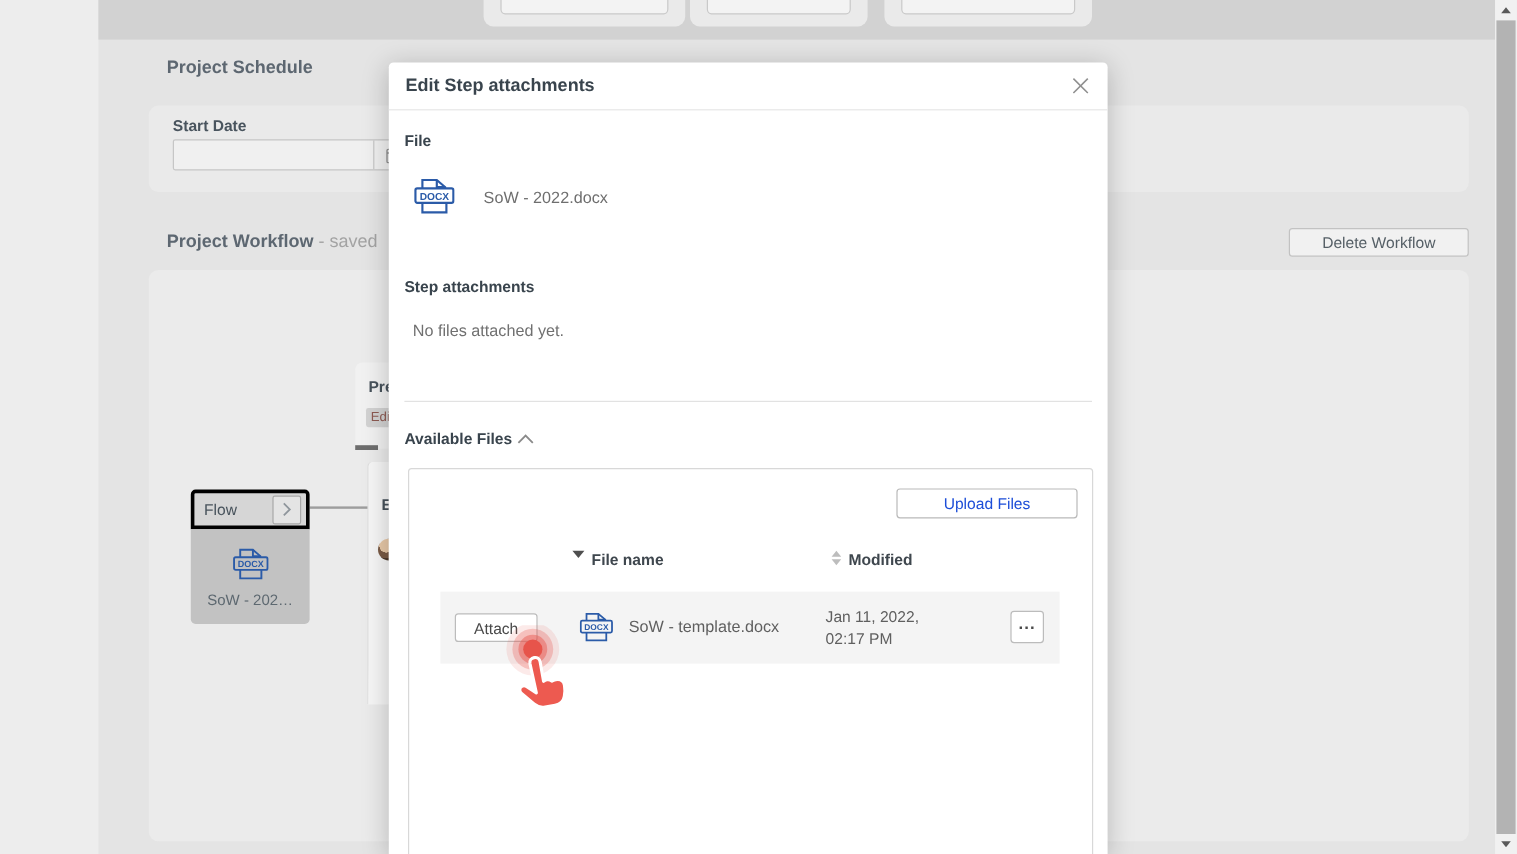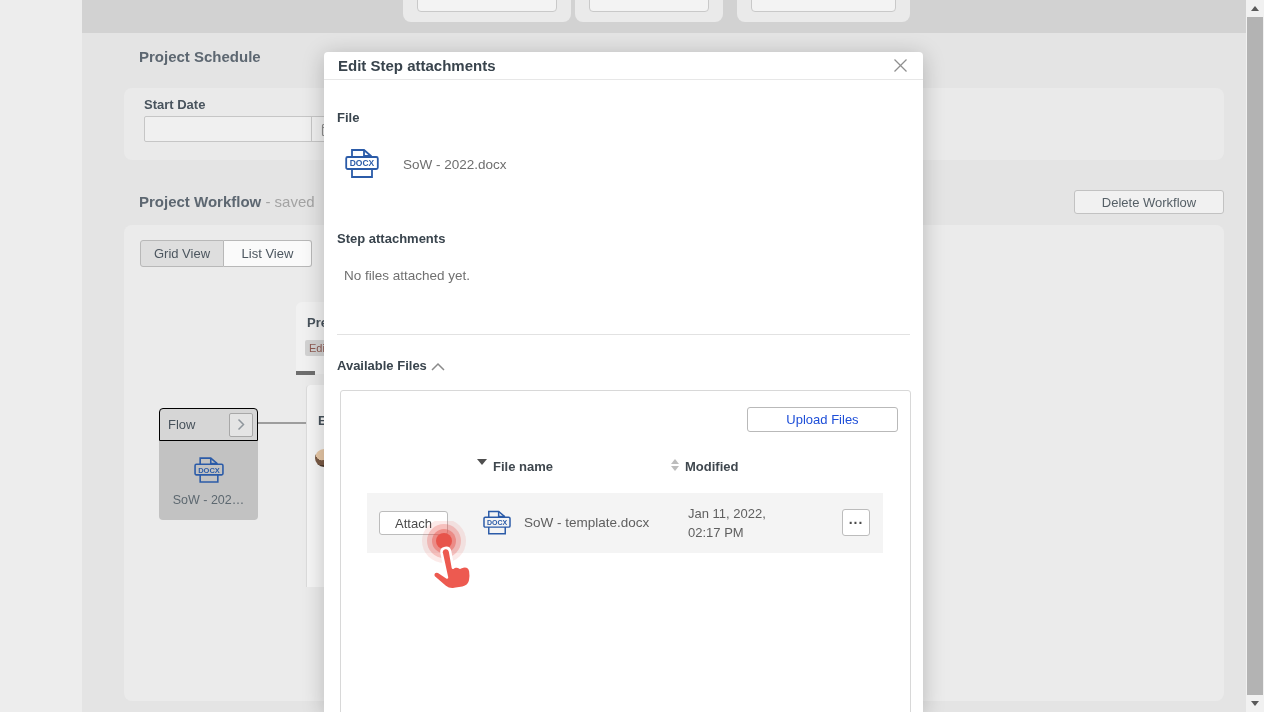--- a/index.html
+++ b/index.html
@@ -25,57 +25,57 @@
   .delete-btn { position:absolute; left:992px; top:190px; width:150px; height:24px; background:#f1f1f1; border:1px solid #c2c2c2; border-radius:3px; font-size:13px; color:#555f66; display:flex; align-items:center; justify-content:center; }
 
   .workflow-card { position:absolute; left:42px; top:225px; width:1100px; height:476px; background:#ebebeb; border-radius:8px; }
 
   .view-toggle { position:absolute; left:16px; top:15px; display:flex; height:27px; }
   .view-btn { font-size:13px; color:#4c565f; display:flex; align-items:center; justify-content:center; border:1px solid #b8b8b8; }
   .view-btn.grid { width:84px; background:#dedede; border-radius:3px 0 0 3px; }
   .view-btn.list { width:88px; background:#fafafa; border-left:none; border-radius:0 3px 3px 0; }
 
   .flow-card { position:absolute; left:35px; top:183px; width:99px; height:112px; }
-  .flow-head { height:33px; background:#d6d6d6; border:1px solid #000000; border-radius:4px 4px 0 0; display:flex; align-items:center; padding:0 4px 0 8px; }
+  .flow-head { height:33px; background:#d6d6d6; border:3px solid #000000; border-radius:4px 4px 0 0; display:flex; align-items:center; padding:0 4px 0 8px; }
   .flow-head .t { flex:1; font-size:13px; color:#47525b; }
   .flow-chevbtn { width:24px; height:24px; background:#e4e4e4; border:1px solid #a8a8a8; border-radius:2px; display:flex; align-items:center; justify-content:center; }
   .flow-body { height:79px; background:#c2c2c2; border-radius:0 0 4px 4px; display:flex; flex-direction:column; align-items:center; justify-content:center; gap:6px; }
   .flow-file { font-size:12.5px; color:#5d6870; max-width:92px; white-space:nowrap; overflow:hidden; }
 
   .connector { position:absolute; left:134px; top:197px; width:66px; height:2px; background:#9d9d9d; }
 
   .partial-step-a { position:absolute; left:172px; top:77px; width:28px; height:72px; background:#f1f1f1; border-radius:6px 0 0 0; overflow:hidden; }
   .partial-step-a .ttl { position:absolute; left:11px; top:13px; font-size:13px; font-weight:bold; color:#47525b; white-space:nowrap; }
   .partial-step-a .chip { position:absolute; left:9px; top:38px; background:#d2d2d2; border-radius:2px; padding:2px 4px; font-size:11px; color:#8d5a52; white-space:nowrap; }
   .dark-bar { position:absolute; left:172px; top:146px; width:19px; height:4px; background:#6e6e6e; }
   .partial-step-b { position:absolute; left:182px; top:160px; width:18px; height:202px; background:#f6f6f6; border-left:1px solid #dcdcdc; border-radius:4px 0 0 0; overflow:hidden; }
   .partial-step-b .ttl { position:absolute; left:11px; top:28px; font-size:13px; font-weight:bold; color:#47525b; white-space:nowrap; }
   .avatar { position:absolute; left:8px; top:64px; width:18px; height:18px; border-radius:50%;
             background:radial-gradient(circle at 38% 32%, #e8c9a8 0 34%, #7a5b46 35% 62%, #4e3a2d 63% 100%); }
 
   .add-flow-btn { position:absolute; left:35px; top:383px; width:100px; height:57px; border:1px solid #b9b9b9; border-radius:4px; font-size:13.5px; color:#5b666f; display:flex; align-items:center; justify-content:center; }
 
   
   .modal { position:absolute; left:324px; top:52px; width:599px; height:660px; background:#ffffff; border-radius:4px 4px 0 0; box-shadow:0 3px 22px rgba(0,0,0,0.22); z-index:10; }
-  .modal-header { position:relative; height:28px; border-bottom:1px solid #e7e7e7; display:flex; align-items:center; padding:0 14px; }
+  .modal-header { position:relative; height:40px; border-bottom:1px solid #e7e7e7; display:flex; align-items:center; padding:0 14px; }
   .modal-title { font-size:15px; font-weight:600; color:#39444d; flex:1; }
   .close-btn { width:18px; height:18px; display:flex; align-items:center; justify-content:center; }
 
   .m-label { position:absolute; left:13px; font-size:13px; font-weight:bold; color:#39444d; }
   .file-icon-big { position:absolute; left:21px; top:94px; }
   .file-name { position:absolute; left:79px; top:105px; font-size:13.5px; color:#6e6e6e; }
   .empty-text { position:absolute; left:20px; top:216px; font-size:13.5px; color:#707070; }
   .m-divider { position:absolute; left:13px; right:13px; top:282px; height:1px; background:#e2e2e2; }
   .avail-chevron { position:absolute; left:106px; top:306px; }
 
   .files-panel { position:absolute; left:16px; top:338px; width:571px; height:374px; background:#fff; border:1px solid #d8d8d8; border-radius:3px; }
   .upload-btn { position:absolute; left:406px; top:16px; width:151px; height:25px; background:#fff; border:1px solid #b9b9b9; border-radius:3px; font-size:13px; color:#1d4ed8; display:flex; align-items:center; justify-content:center; }
   .col-head { position:absolute; top:68px; display:flex; gap:6px; font-size:13px; font-weight:600; color:#3f474e; }
   .col-head.name { left:136px; }
-  .col-head.modified { left:330px; }
+  .col-head.modified { left:352px; }
   .tri-down-dk { width:0; height:0; border-left:5px solid transparent; border-right:5px solid transparent; border-top:6px solid #4f4f4f; }
   .sort-both { display:flex; flex-direction:column; gap:2px; }
   .sort-both i { display:block; width:0; height:0; border-left:4px solid transparent; border-right:4px solid transparent; }
   .sort-both .u { border-bottom:5px solid #bdbdbd; }
   .sort-both .d { border-top:5px solid #bdbdbd; }
 
   .file-row { position:absolute; left:26px; top:102px; width:516px; height:60px; background:#f4f4f4; }
   .attach-btn { position:absolute; left:12px; top:18px; width:69px; height:24px; background:#fff; border:1px solid #bcbcbc; border-radius:3px; font-size:13px; color:#4a4a4a; display:flex; align-items:center; justify-content:center; }
   .row-icon { position:absolute; left:116px; top:15px; }
   .row-name { position:absolute; left:157px; top:22px; font-size:13.5px; color:#5f5f5f; }
@@ -130,24 +130,20 @@
     </div>
 
     <div class="section-title" style="left:57px; top:193px;">
       <span>Project Workflow</span>
       <span class="muted-suffix">- saved</span>
     </div>
 
     <div class="delete-btn">Delete Workflow</div>
 
     <div class="workflow-card">
-      <div class="view-toggle">
-        <div class="view-btn grid">Grid View</div>
-        <div class="view-btn list">List View</div>
-      </div>
 
       <div class="connector"></div>
 
       <div class="partial-step-a">
         <div class="ttl">Pre</div>
         <div class="chip">Edi</div>
       </div>
       <div class="dark-bar"></div>
       <div class="partial-step-b">
         <div class="ttl">E</div>

